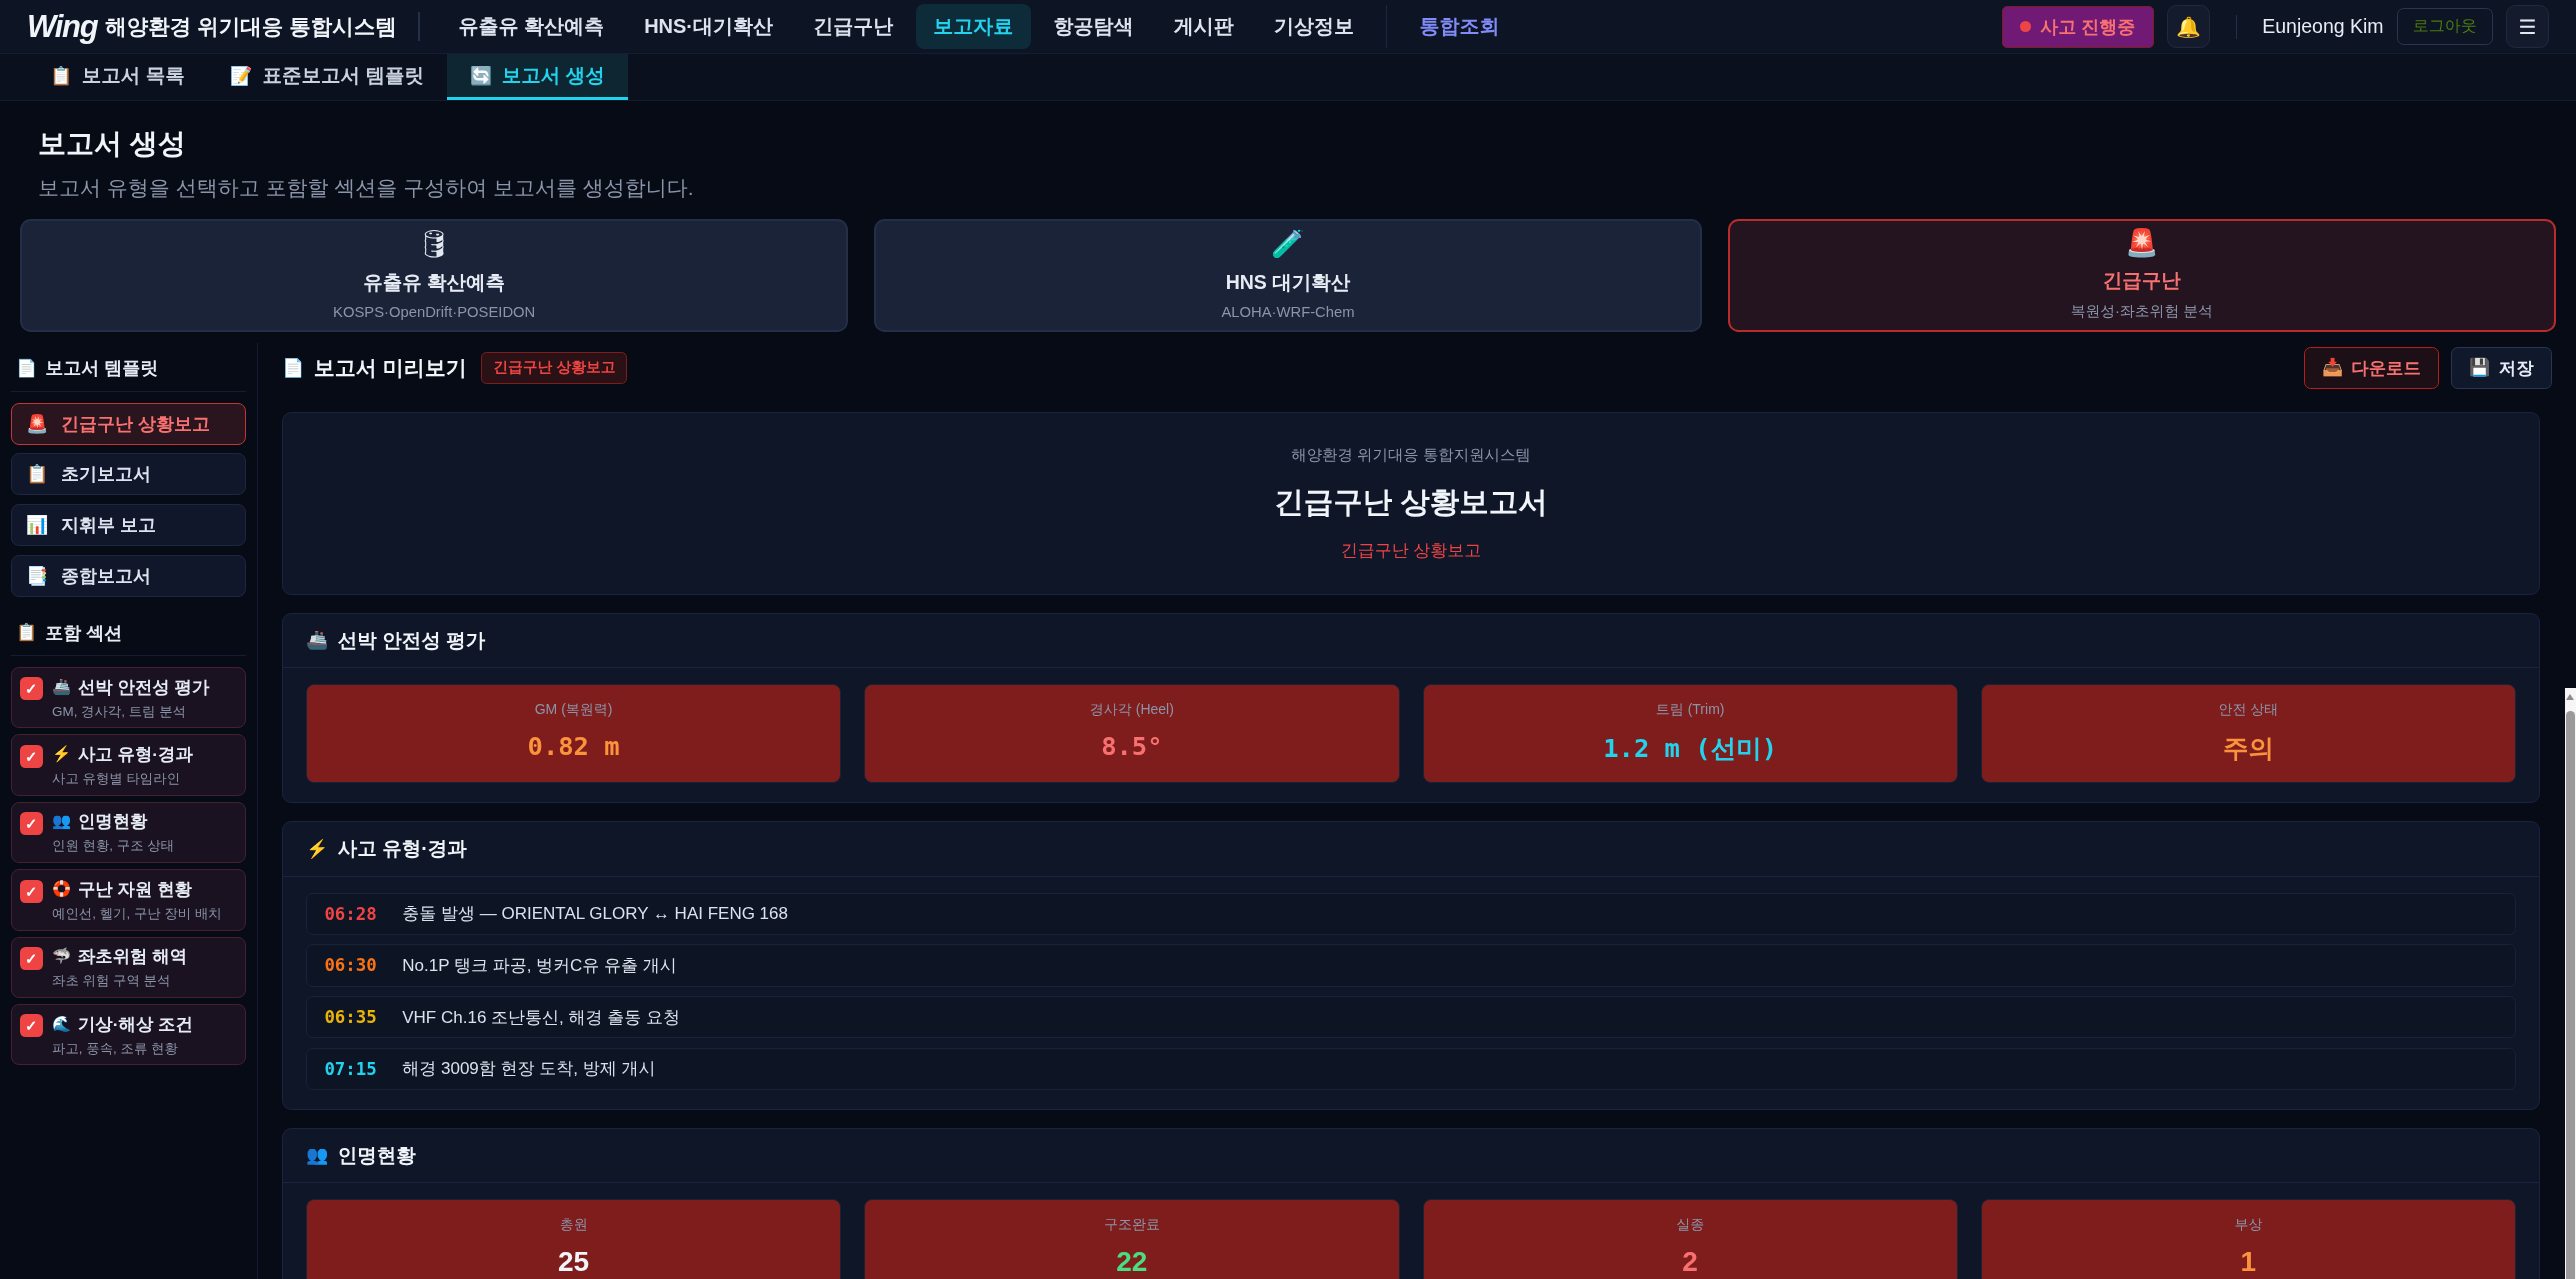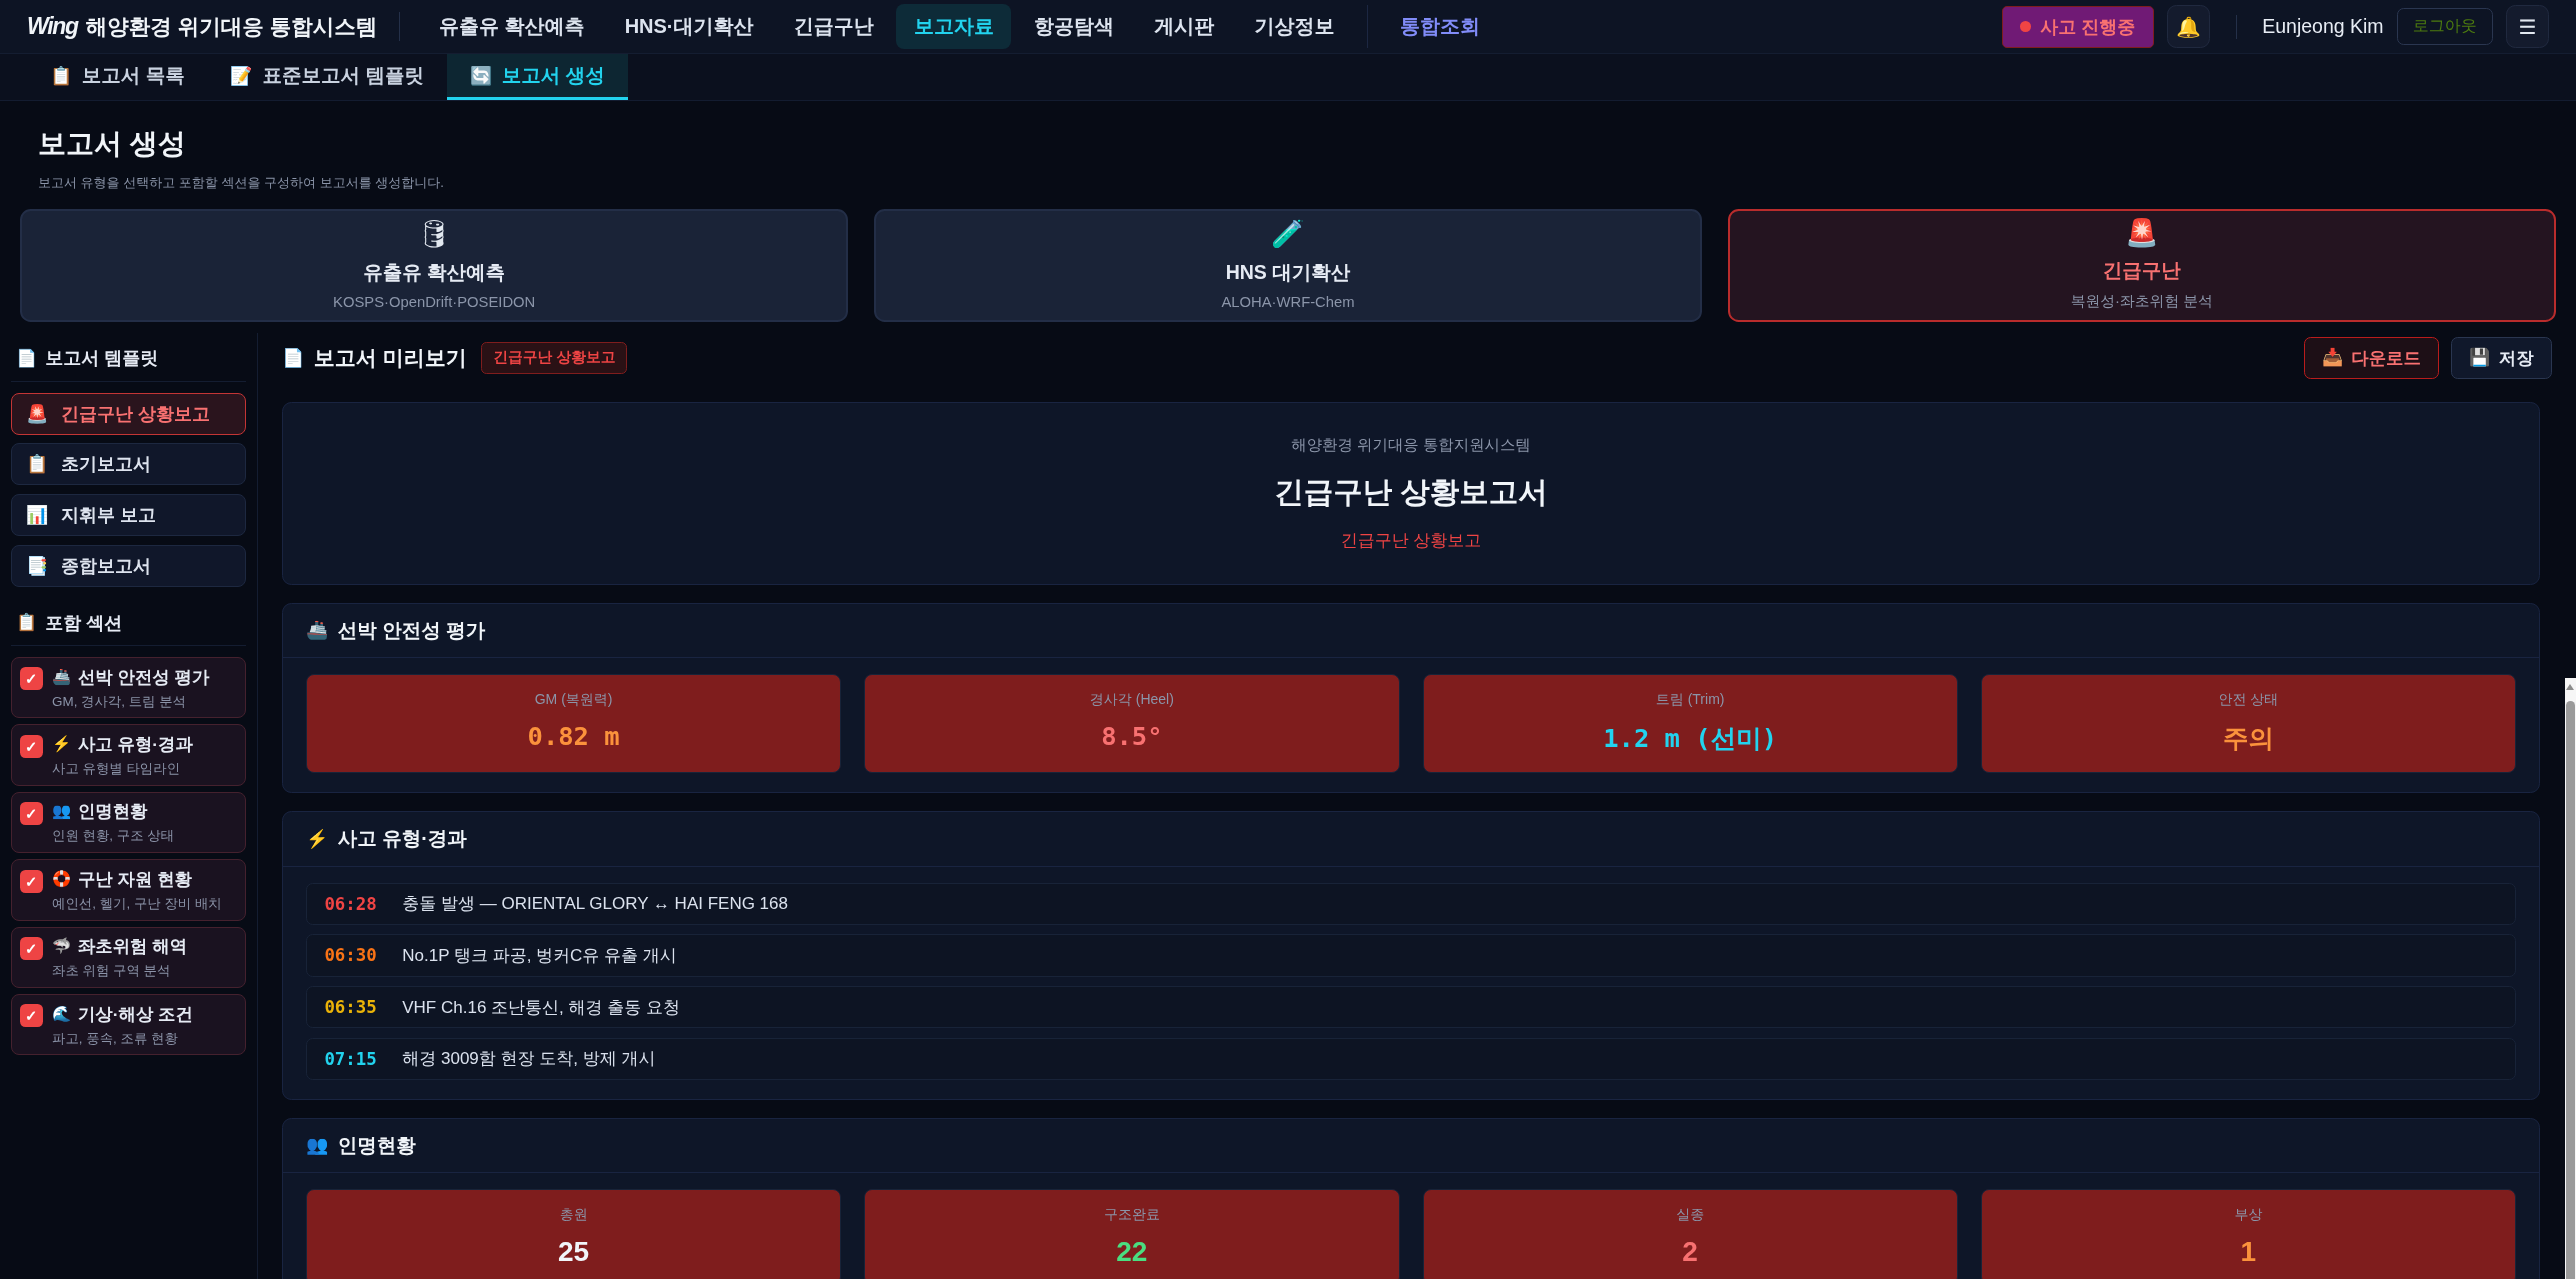--- a/index.html
+++ b/index.html
@@ -4,21 +4,21 @@
 <style>
   * { margin:0; padding:0; box-sizing:border-box; }
   html,body { width:2576px; height:1279px; overflow:hidden; background:#070b15;
     font-family:"Liberation Sans", sans-serif; color:#e2e8f0; }
   .mono { font-family:"DejaVu Sans Mono", monospace; }
 
   
   .topnav { height:54px; background:#0d1424; border-bottom:1.3px solid #141d31;
     display:flex; align-items:center; padding:0 27px; gap:6.7px; }
   .brand { display:flex; align-items:center; gap:8px; font-size:21.5px; font-weight:bold; color:#f1f5f9; white-space:nowrap; }
-  .logo-mark { font-style:italic; font-weight:bold; font-size:23px; letter-spacing:-1.3px; }
+  .logo-mark { font-style:italic; font-weight:bold; font-size:31px; letter-spacing:-1.3px; }
   .v-div { width:1.3px; height:29.5px; background:#243049; margin:0 14.8px; }
   .v-div.sm { height:24px; margin:0 12px; }
   .nav-items { display:flex; align-items:center; gap:5.4px; }
   .nav-item { font-size:20px; font-weight:bold; color:#dde4ef; padding:9.4px 17.4px; border-radius:8px; white-space:nowrap; cursor:pointer; }
   .nav-item.active { color:#22d3ee; background:#0d2b38; }
   .nav-item.linked { color:#818cf8; }
   .nav-sep { width:1.3px; height:43px; background:#1c2742; margin:0 9.4px; }
   .nav-right { margin-left:auto; display:flex; align-items:center; gap:13.4px; }
   .incident-pill { display:flex; align-items:center; gap:9.4px; border:1.3px solid #7f1d1d; background:#701a75;
     color:#f87171; font-size:18px; font-weight:bold; border-radius:5px; padding:8px 17.4px; white-space:nowrap; }
@@ -30,21 +30,21 @@
 
   
   .tabbar { height:47px; background:#0b101e; border-bottom:1.3px solid #131c30; display:flex; align-items:stretch; padding-left:27px; }
   .tab { display:flex; align-items:center; gap:9.4px; padding:0 23px; font-size:19.5px; font-weight:bold; color:#c9d2e0; cursor:pointer; border-bottom:3.4px solid transparent; }
   .tab .t-icon { font-size:18px; }
   .tab.active { color:#22d3ee; background:#0d2632; border-bottom-color:#22d3ee; }
 
   
   .page-head { padding:24px 38px 17.4px; }
   .page-title { font-size:28px; font-weight:bold; color:#f1f5f9; }
-  .page-sub { font-size:13px; color:#8b95a9; margin-top:10.7px; }
+  .page-sub { font-size:21px; color:#8b95a9; margin-top:10.7px; }
 
   
   .type-cards { display:flex; gap:25.5px; padding:0 20px; }
   .type-card { flex:1; height:113px; background:#1a2337; border:2px solid #232e47; border-radius:10.7px;
     display:flex; flex-direction:column; align-items:center; justify-content:center; cursor:pointer; }
   .type-card .tc-icon { font-size:27px; line-height:1; }
   .type-card .tc-title { font-size:19.5px; font-weight:bold; color:#e6ebf4; margin-top:10.7px; }
   .type-card .tc-sub { font-size:14.8px; color:#8b95a9; margin-top:8px; }
   .type-card.selected { background:#241420; border-color:#b92c2c; }
   .type-card.selected .tc-title { color:#f87171; }

